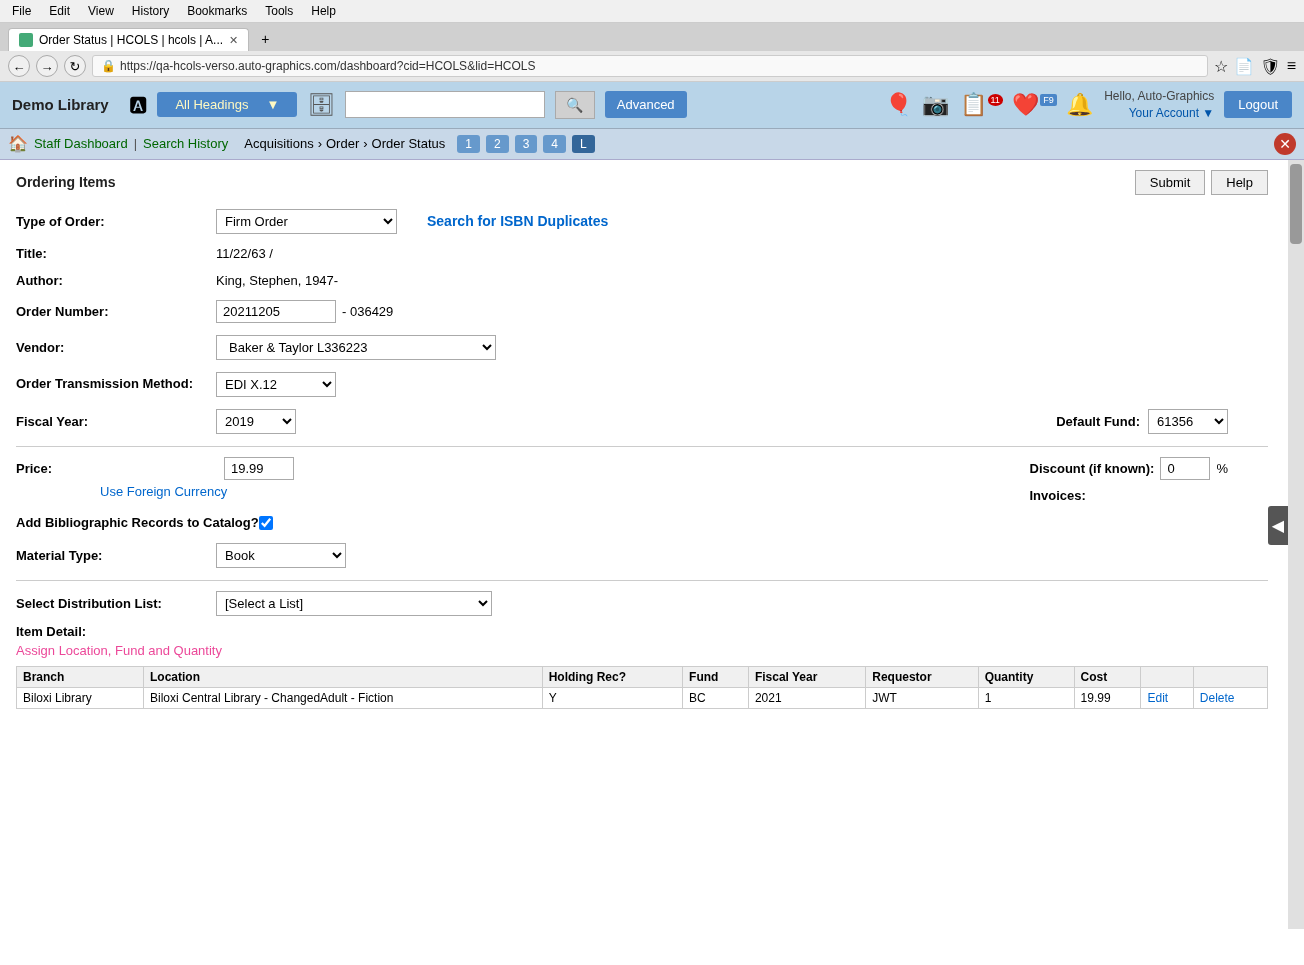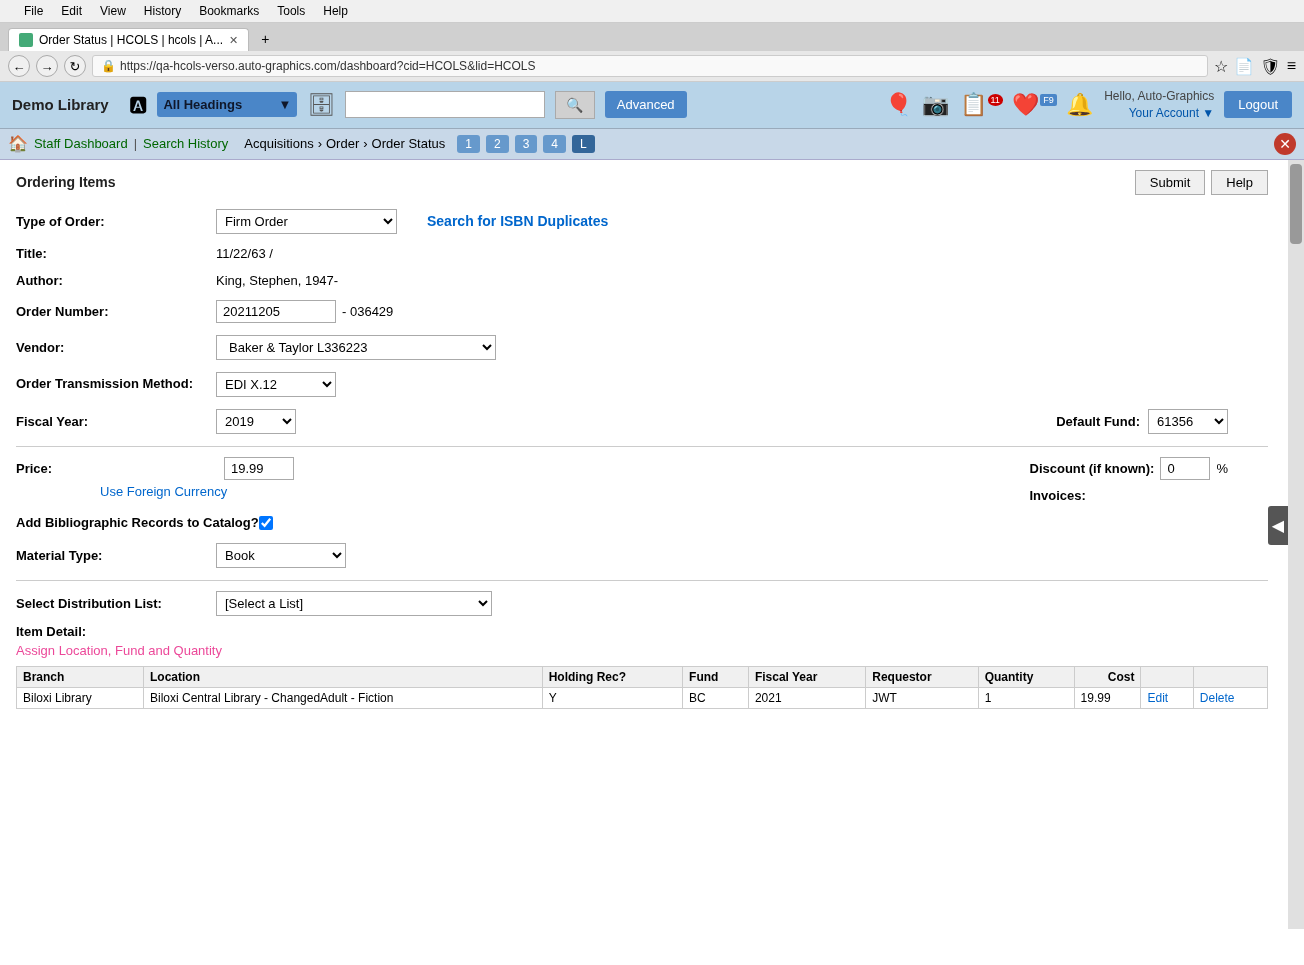--- a/index.html
+++ b/index.html
@@ -2,21 +2,21 @@
 <html><head>
   <meta charset="utf-8">
   <style>
     * { box-sizing: border-box; margin: 0; padding: 0; }
     body { font-family: Arial, sans-serif; font-size: 13px; background: #fff; overflow: hidden; }
     .menu-item { padding: 2px 8px; cursor: pointer; }
   </style>
 </head>
 <body>
 
-<div style="background:#f0f0f0; border-bottom:1px solid #ccc; padding:2px 16px; display:flex; gap:2px; font-size:12px;">
+<div style="background:#f0f0f0; border-bottom:1px solid #ccc; padding:2px 4px; display:flex; gap:2px; font-size:12px;">
   <span class="menu-item" style="padding:2px 8px; cursor:pointer;">File</span>
   <span class="menu-item" style="padding:2px 8px; cursor:pointer;">Edit</span>
   <span class="menu-item" style="padding:2px 8px; cursor:pointer;">View</span>
   <span class="menu-item" style="padding:2px 8px; cursor:pointer;">History</span>
   <span class="menu-item" style="padding:2px 8px; cursor:pointer;">Bookmarks</span>
   <span class="menu-item" style="padding:2px 8px; cursor:pointer;">Tools</span>
   <span class="menu-item" style="padding:2px 8px; cursor:pointer;">Help</span>
 </div>
 
 <div style="background:#d0d0d0; padding:4px 8px 0; display:flex; gap:4px; align-items:flex-end;">
@@ -40,21 +40,21 @@
   <span style="font-size:16px;cursor:pointer;">📄</span>
   <span style="font-size:16px;cursor:pointer;">🛡</span>
   <span style="font-size:16px;cursor:pointer;">≡</span>
 </div>
 
 <div style="background:#b8d4e8; padding:6px 12px; display:flex; align-items:center; gap:10px; border-bottom:1px solid #9ab;">
   <span style="font-size:15px;font-weight:bold;color:#222;margin-right:10px;">Demo Library</span>
 
   <span style="font-size:20px;cursor:pointer;">🅰</span>
 
-  <div style="background:#4a86c8;color:#0f172a;border:none;padding:5px 6px;font-size:13px;border-radius:3px;cursor:pointer;display:flex;align-items:center;gap:4px;min-width:140px;font-weight:bold;">
+  <div style="background:#4a86c8;color:#fef9c3;border:none;padding:5px 18px;font-size:13px;border-radius:3px;cursor:pointer;display:flex;align-items:center;gap:4px;min-width:140px;">
     <span>All Headings</span>
     <span style="margin-left:auto;">▼</span>
   </div>
 
   <span style="font-size:22px;cursor:pointer;color:#555;">🗄</span>
 
   <input type="text" style="border: 1px solid rgb(170, 170, 170); padding: 5px 8px; font-size: 13px; width: 200px;">
 
   <button style="background:#d0d0d0;border:1px solid #aaa;padding:5px 10px;cursor:pointer;font-size:14px;">🔍</button>
 
@@ -228,21 +228,21 @@
       <table style="width:100%;border-collapse:collapse;font-size:12px;margin-top:8px;">
         <thead>
           <tr>
             <th style="border:1px solid #ccc;padding:3px 6px;background:#f0f0f0;font-weight:bold;text-align:left;">Branch</th>
             <th style="border:1px solid #ccc;padding:3px 6px;background:#f0f0f0;font-weight:bold;text-align:left;">Location</th>
             <th style="border:1px solid #ccc;padding:3px 6px;background:#f0f0f0;font-weight:bold;text-align:left;">Holding Rec?</th>
             <th style="border:1px solid #ccc;padding:3px 6px;background:#f0f0f0;font-weight:bold;text-align:left;">Fund</th>
             <th style="border:1px solid #ccc;padding:3px 6px;background:#f0f0f0;font-weight:bold;text-align:left;">Fiscal Year</th>
             <th style="border:1px solid #ccc;padding:3px 6px;background:#f0f0f0;font-weight:bold;text-align:left;">Requestor</th>
             <th style="border:1px solid #ccc;padding:3px 6px;background:#f0f0f0;font-weight:bold;text-align:left;">Quantity</th>
-            <th style="border:1px solid #ccc;padding:3px 6px;background:#f0f0f0;font-weight:bold;text-align:right;">Cost</th>
+            <th style="border:1px solid #ccc;padding:3px 6px;background:#f0f0f0;font-weight:bold;text-align:left;">Cost</th>
             <th style="border:1px solid #ccc;padding:3px 6px;background:#f0f0f0;"></th>
             <th style="border:1px solid #ccc;padding:3px 6px;background:#f0f0f0;"></th>
           </tr>
         </thead>
         <tbody id="items-table-body">
         <tr>
               <td style="border: 1px solid rgb(204, 204, 204); padding: 3px 6px; font-size: 12px;">Biloxi Library</td>
               <td style="border: 1px solid rgb(204, 204, 204); padding: 3px 6px; font-size: 12px;">Biloxi Central Library - ChangedAdult - Fiction</td>
               <td style="border: 1px solid rgb(204, 204, 204); padding: 3px 6px; font-size: 12px;">Y</td>
               <td style="border: 1px solid rgb(204, 204, 204); padding: 3px 6px; font-size: 12px;">BC</td>

